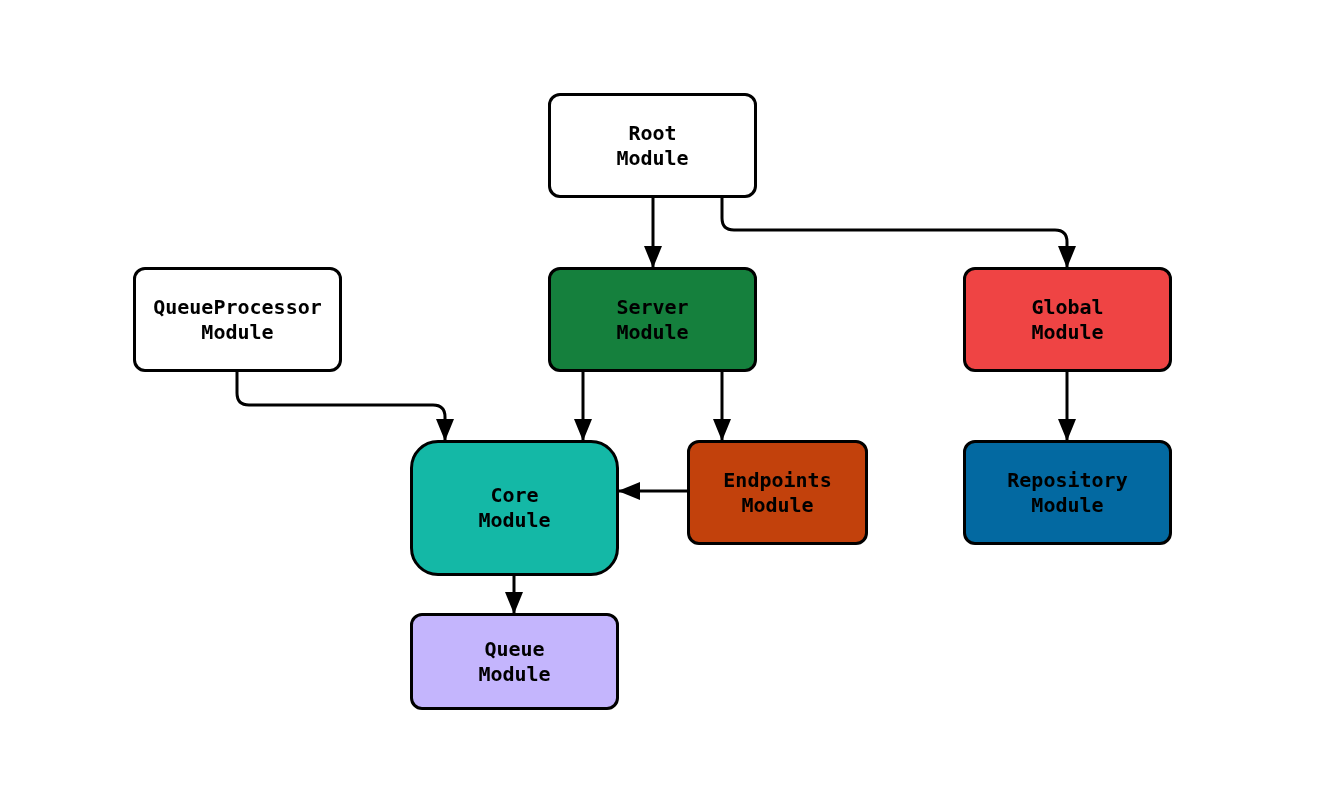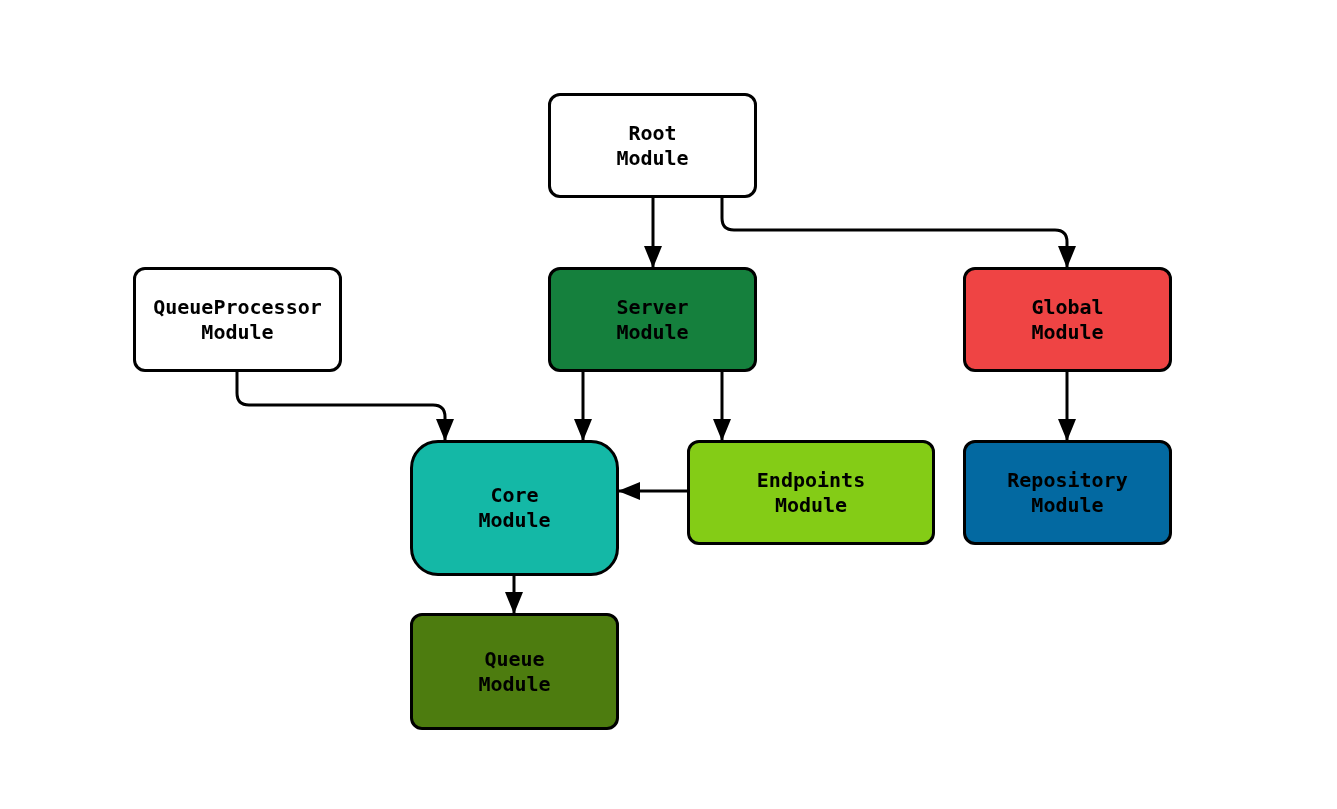--- a/index.html
+++ b/index.html
@@ -85,26 +85,26 @@
 Module</div>
       </div>
       <div class="node" style="left: 963px; top: 267px; width: 209px; height: 105px; background: #ef4444; border-color: rgb(0, 0, 0);">
         <div class="node-label" style="color: rgb(0, 0, 0);">Global
 Module</div>
       </div>
       <div class="node" style="left: 410px; top: 440px; width: 209px; height: 136px; background: #14b8a6; border-color: rgb(0, 0, 0); border-radius: 28px;">
         <div class="node-label" style="color: rgb(0, 0, 0);">Core
 Module</div>
       </div>
-      <div class="node" style="left: 687px; top: 440px; width: 248px; height: 105px; background: #84cc16; border-color: rgb(0, 0, 0);">
+      <div class="node" style="left: 687px; top: 440px; width: 181px; height: 105px; background: #c2410c; border-color: rgb(0, 0, 0);">
         <div class="node-label" style="color: rgb(0, 0, 0);">Endpoints
 Module</div>
       </div>
       <div class="node" style="left: 963px; top: 440px; width: 209px; height: 105px; background: #0369a1; border-color: rgb(0, 0, 0);">
         <div class="node-label" style="color: rgb(0, 0, 0);">Repository
 Module</div>
       </div>
-      <div class="node" style="left: 410px; top: 613px; width: 209px; height: 117px; background: #4d7c0f; border-color: rgb(0, 0, 0);">
+      <div class="node" style="left: 410px; top: 613px; width: 209px; height: 97px; background: #c4b5fd; border-color: rgb(0, 0, 0);">
         <div class="node-label" style="color: rgb(0, 0, 0);">Queue
 Module</div>
       </div>
     </div>
 </div>
 
 </body></html>

